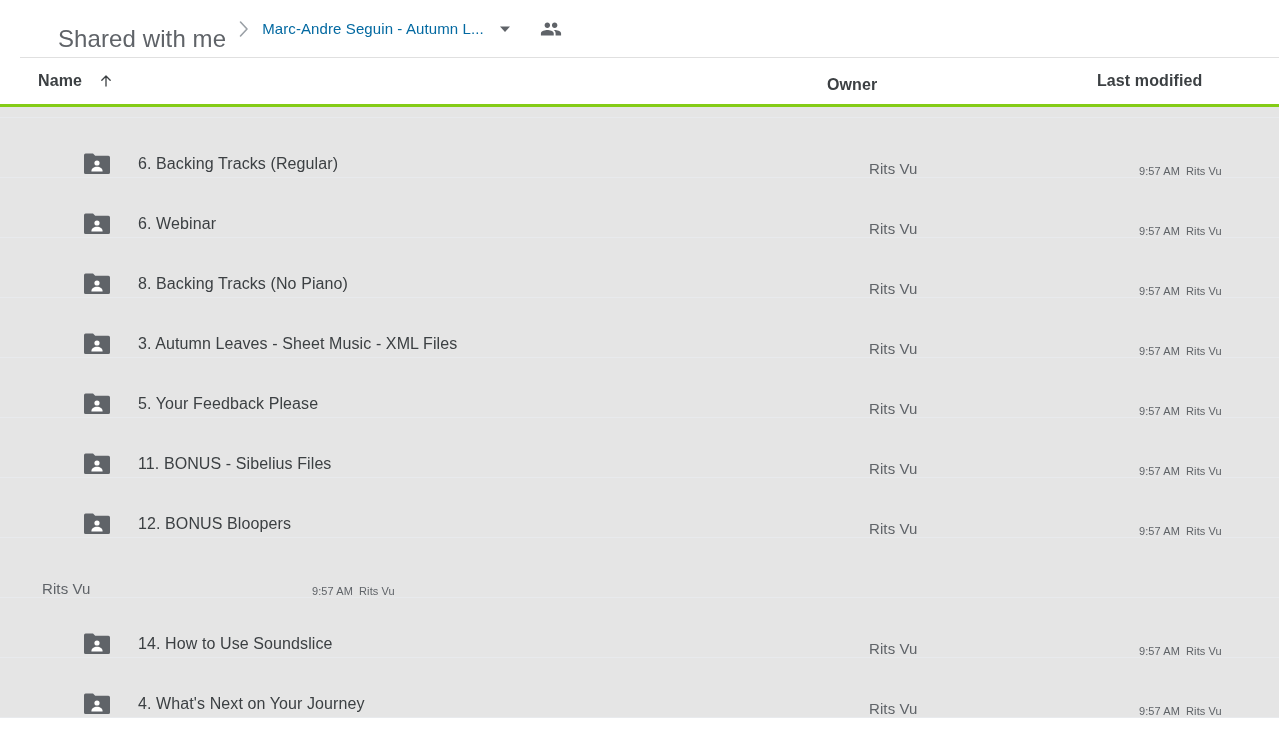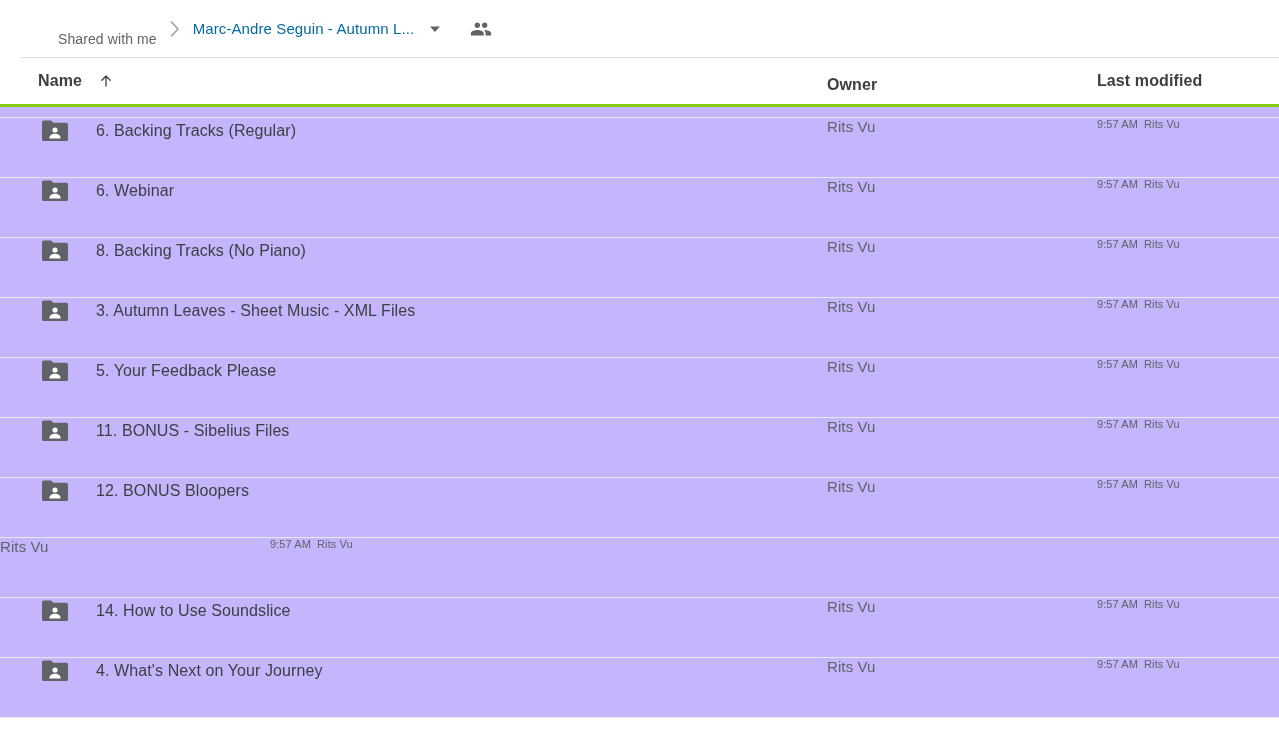--- a/index.html
+++ b/index.html
@@ -19,21 +19,21 @@
     height: 58px;
     display: flex;
     align-items: center;
     padding-left: 38px;
     border-bottom: 1px solid #e0e0e0;
     margin-left: 20px;
     padding-right: 20px;
   }
 
   .crumb-root {
-    font-size: 14px;
+    font-size: 24px;
     color: #5f6368;
     letter-spacing: 0.1px;
     white-space: nowrap;
     cursor: pointer;
     margin-top: 20px;
   }
   .crumb-sep {
     margin: 0 12px;
     color: #9aa0a6;
     font-size: 20px;
@@ -107,24 +107,25 @@
   #file-list-inner {
     position: absolute;
     top: -49px;
     left: 0;
     right: 0;
   }
 
   .file-row {
     height: 60px;
     display: flex;
-    align-items: flex-start;
+    align-items: flex-end;
     border-bottom: 1px solid #e8eaed;
     cursor: pointer;
-    background: #c4b5fd;
+    background: #e5e5e5;
+    padding-left: 42px;
   }
 
   .cell-name {
     width: 827px;
     display: flex;
     align-items: center;
     padding-left: 38px;
     min-width: 0;
   }
   .folder-icon {

